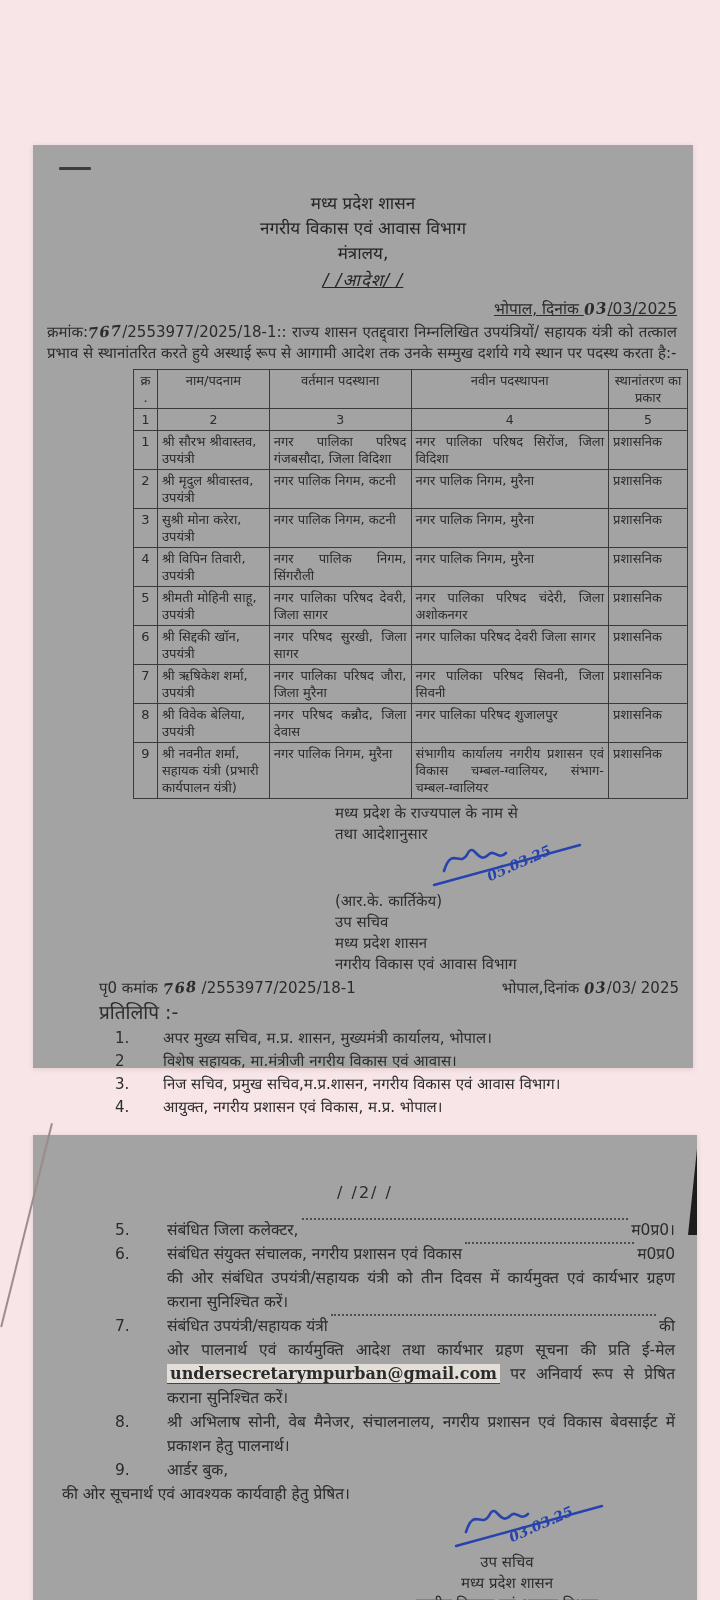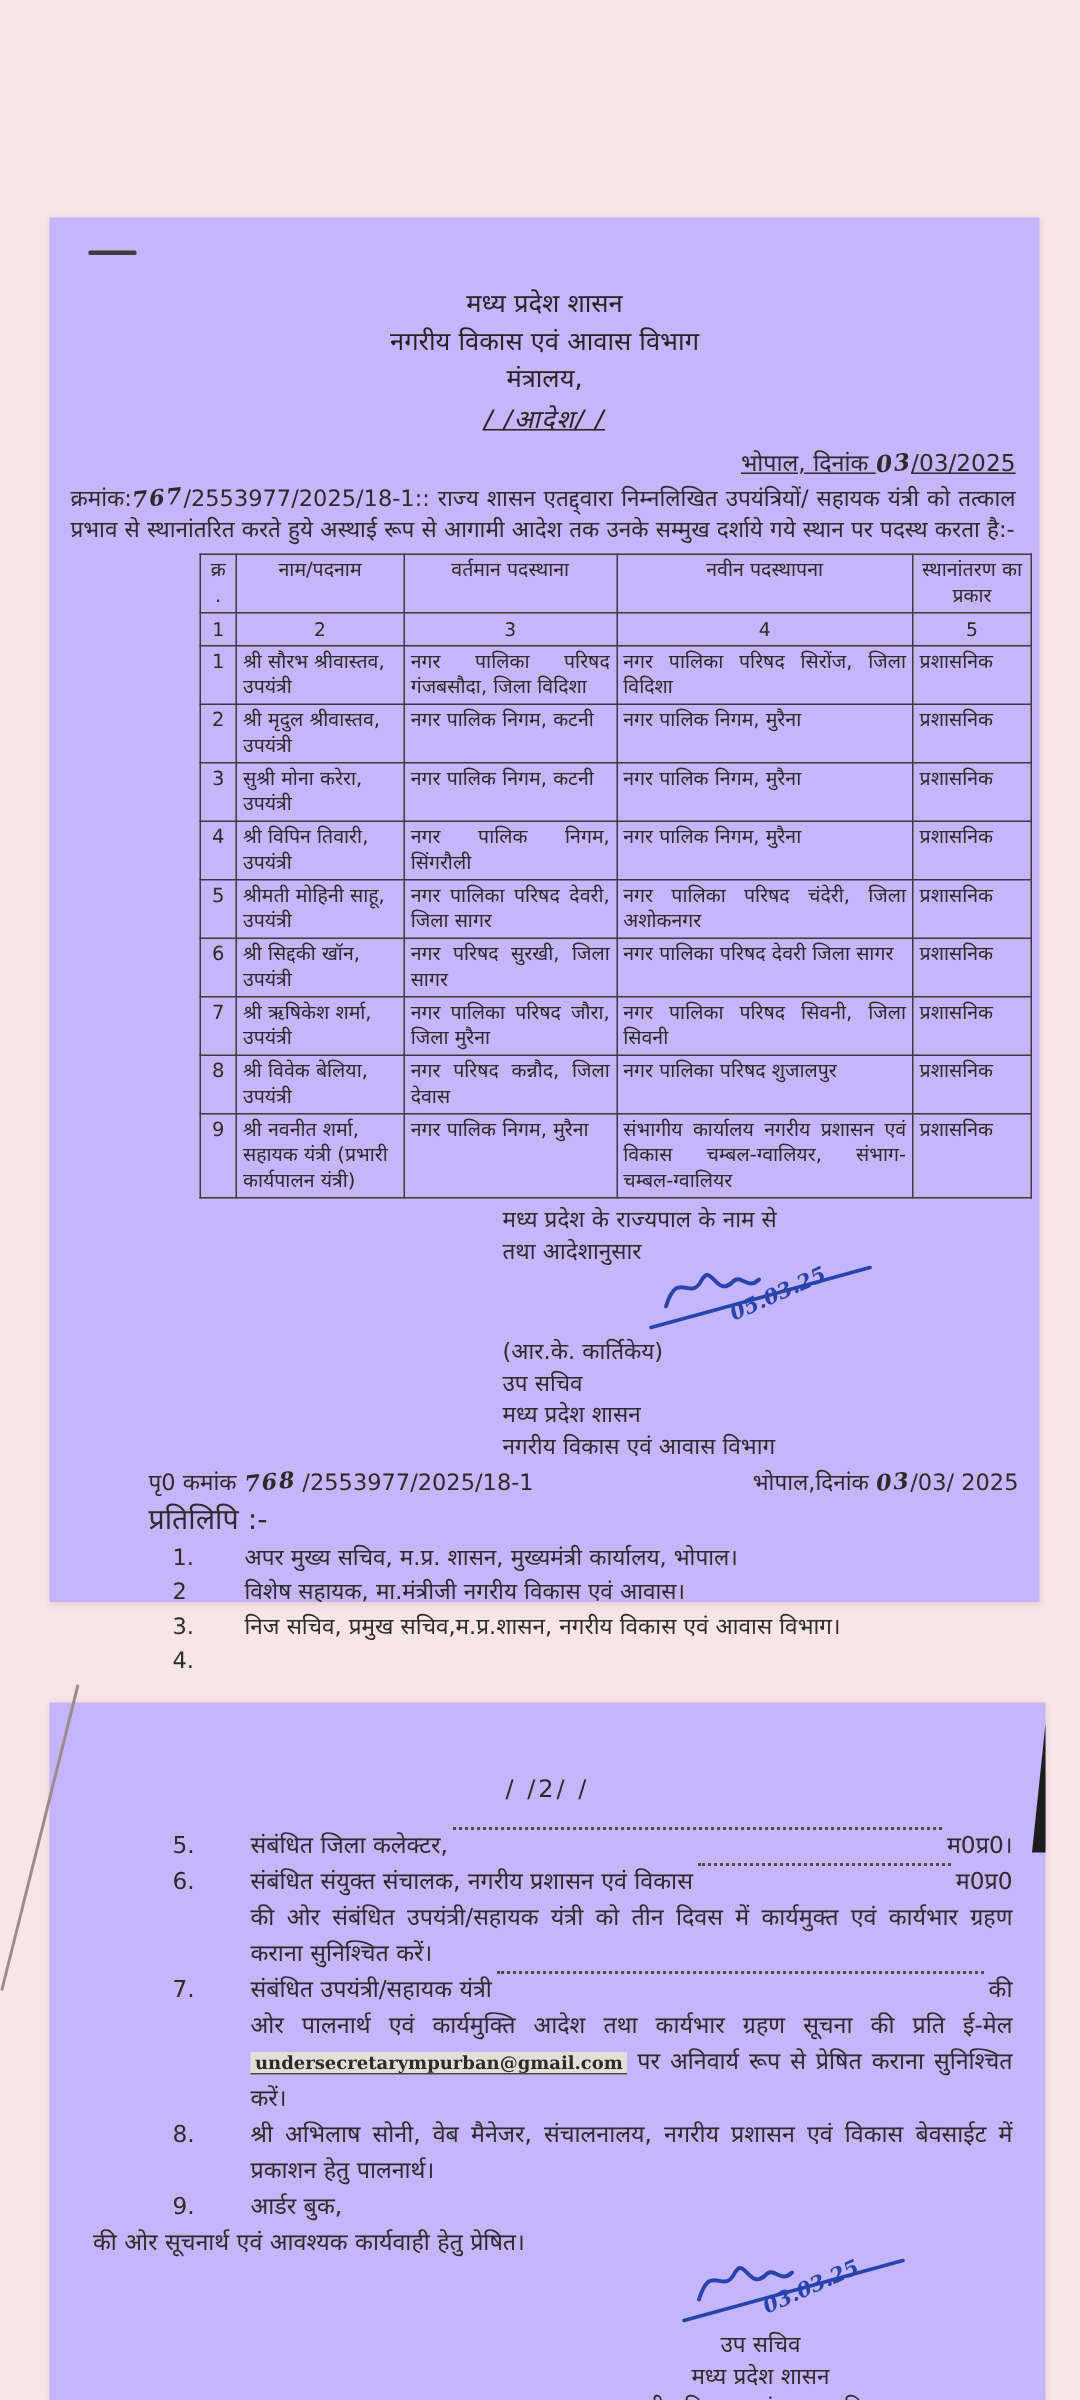--- a/index.html
+++ b/index.html
@@ -1,18 +1,18 @@
 <!DOCTYPE html>
 <html><head>
 <meta charset="utf-8">
 <style>
   html,body{margin:0;padding:0;}
   body{font-family:"DejaVu Sans","Liberation Sans",sans-serif;background:#f8e5e7;}
   .screen{position:relative;width:720px;height:1600px;background:#f8e5e7;overflow:hidden;}
-  .page{position:absolute;background:#c4b5fd;box-shadow:0 1px 5px rgba(120,80,80,.18);color:#2b2b2b;}
+  .page{position:absolute;background:#a3a3a3;box-shadow:0 1px 5px rgba(120,80,80,.18);color:#2b2b2b;}
   #page1{left:33px;top:145px;width:660px;height:923px;}
   #page2{left:33px;top:1135px;width:664px;height:465px;}
   .dash{position:absolute;left:26px;top:22px;width:32px;height:3px;background:#3c3c3c;border-radius:1px;}
   .hdr{margin-top:46px;text-align:center;font-size:17px;line-height:25px;color:#252525;}
   .hdr .l{display:block;}
   .order-title{display:inline-block;margin-top:2px;text-decoration:underline;letter-spacing:1px;font-style:italic;}
   .dateline{text-align:right;padding-right:16px;font-size:15.5px;margin-top:4px;}
   .dateline .u{text-decoration:underline;}
   .hand{display:inline-block;font-family:"DejaVu Serif","Liberation Serif",serif;font-style:italic;font-weight:bold;transform:rotate(-5deg);letter-spacing:1px;}
   .intro{margin:3px 16px 5px 14px;font-size:15px;line-height:21px;text-align:justify;}
@@ -36,21 +36,21 @@
   .crease{position:absolute;left:18px;top:-12px;width:1.5px;height:210px;background:#9a8d8b;transform:rotate(14deg);transform-origin:top left;}
   .corner-sliver{position:absolute;right:0;top:14px;width:0;height:0;border-top:86px solid transparent;border-right:9px solid #1d1d1d;}
   .pageno{text-align:center;margin-top:48px;font-size:16px;letter-spacing:2px;}
   .p2list{margin-top:16px;font-size:15.5px;line-height:24px;}
   .p2list .row{display:flex;align-items:flex-start;}
   .p2list .num{flex:0 0 auto;width:52px;padding-left:82px;}
   .p2list .body{flex:1;padding-right:22px;}
   .dotline{display:flex;align-items:flex-start;}
   .leader{flex:1;border-bottom:2px dotted #4d4d4d;margin:0 3px 4px;min-width:30px;}
   .cont{text-align:justify;}
-  .email{font-weight:bold;background:#e3dfd8;padding:0 3px;border-bottom:1.5px solid #444;font-family:"DejaVu Serif","Liberation Serif",serif;font-size:12px;}
+  .email{font-weight:bold;background:#e3dfd8;padding:0 3px;border-bottom:1.5px solid #444;font-family:"DejaVu Serif","Liberation Serif",serif;font-size:16px;}
   .closing{margin:0 0 0 29px;font-size:15.5px;}
   .sig-block2{width:300px;margin:2px 40px 0 auto;text-align:center;font-size:15px;line-height:21px;}
 </style>
 </head>
 <body>
 
 <div class="screen">
 
   <div class="page" id="page1">
     <div class="dash"></div>
@@ -189,20 +189,21 @@
       <div class="row">
         <span class="num">2</span>
         <span class="txt">विशेष सहायक, मा.मंत्रीजी नगरीय विकास एवं आवास।</span>
       </div>
       <div class="row">
         <span class="num">3.</span>
         <span class="txt">निज सचिव, प्रमुख सचिव,म.प्र.शासन, नगरीय विकास एवं आवास विभाग।</span>
       </div>
       <div class="row">
         <span class="num">4.</span>
+        <span class="txt">आयुक्त, नगरीय प्रशासन एवं विकास, म.प्र. भोपाल।</span>
       </div>
     </div>
   </div>
 
   <div class="page" id="page2">
     <div class="crease"></div>
     <div class="corner-sliver"></div>
 
     <div class="pageno">/ /2/ /</div>
 

